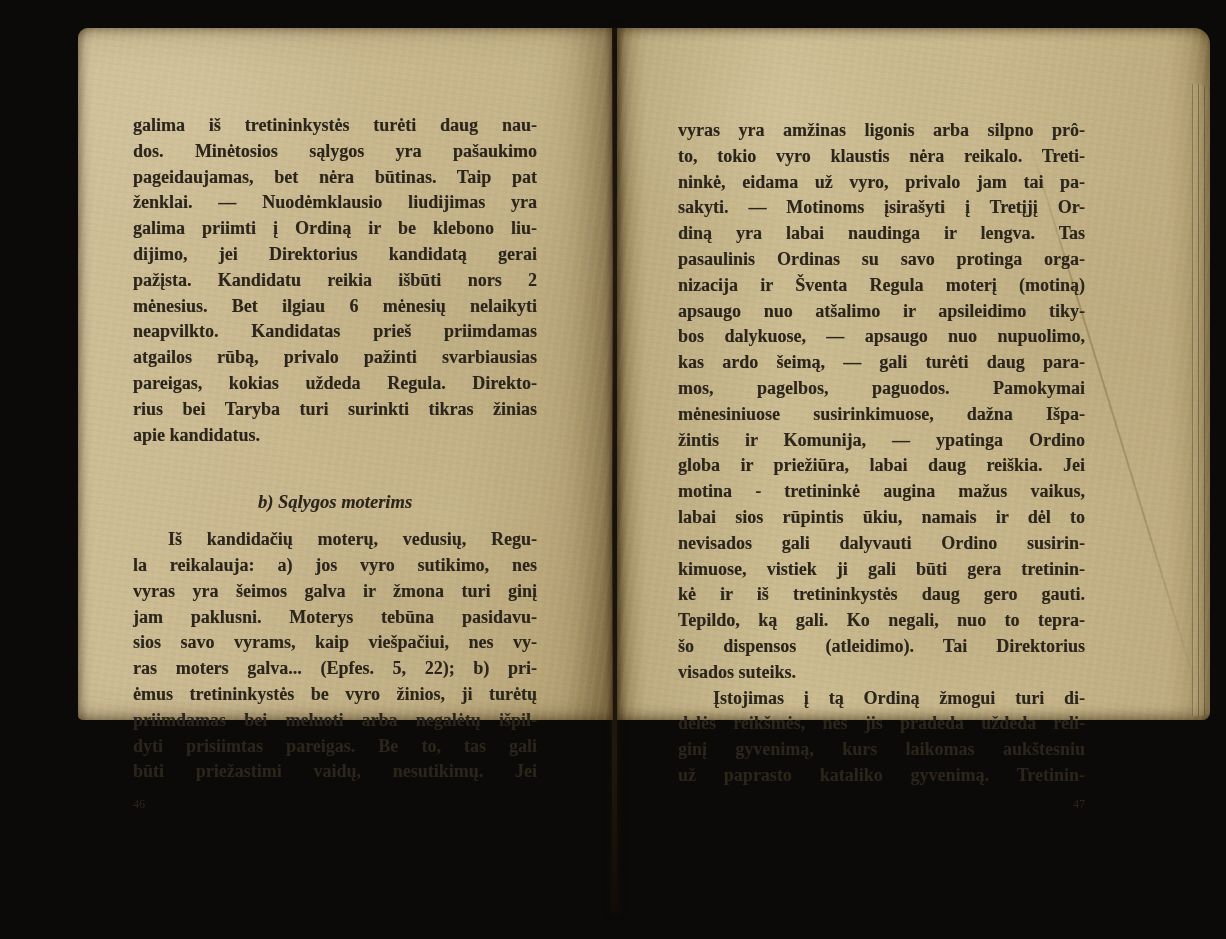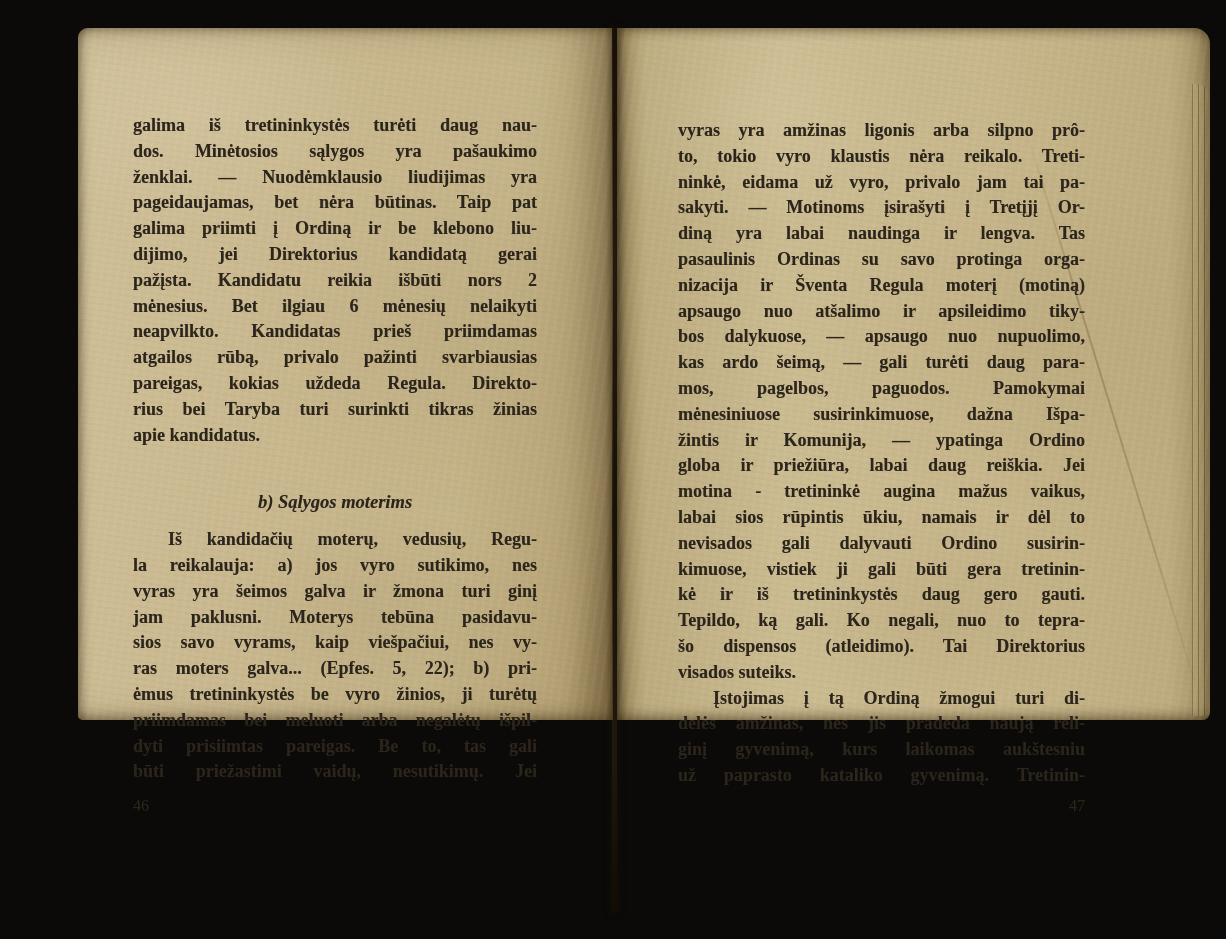--- a/index.html
+++ b/index.html
@@ -75,40 +75,40 @@
   .line{text-align:justify;text-align-last:justify;white-space:normal;}
   .line.end{text-align-last:left;}
   .line.indent{text-indent:35px;}
   .heading{
     font-style:italic;font-weight:700;font-size:18.5px;
     text-align-last:center;
     margin-top:42px;margin-bottom:11px;
   }
   .page-number{
     position:absolute;top:769px;
-    font-weight:400;font-size:16px;color:#2b251c;
+    font-weight:400;font-size:12px;color:#2b251c;
     text-shadow:0.3px 0.4px 0.4px rgba(43,35,22,.35);
   }
   .pn-left{left:55px;}
   .pn-right{right:125px;}
 </style>
 </head>
 <body>
 
 <div class="scene">
   <div class="book">
 
     <div class="page page-left">
       <div class="texture"></div>
       <div class="textcol col-left" id="left-col">
           <div>
             <div class="line">galima iš tretininkystės turėti daug nau-</div>
             <div class="line">dos. Minėtosios sąlygos yra pašaukimo</div>
+            <div class="line">pageidaujamas, bet nėra būtinas. Taip pat</div>
             <div class="line">ženklai. — Nuodėmklausio liudijimas yra</div>
-            <div class="line">pageidaujamas, bet nėra būtinas. Taip pat</div>
             <div class="line">galima priimti į Ordiną ir be klebono liu-</div>
             <div class="line">dijimo, jei Direktorius kandidatą gerai</div>
             <div class="line">pažįsta. Kandidatu reikia išbūti nors 2</div>
             <div class="line">mėnesius. Bet ilgiau 6 mėnesių nelaikyti</div>
             <div class="line">neapvilkto. Kandidatas prieš priimdamas</div>
             <div class="line">atgailos rūbą, privalo pažinti svarbiausias</div>
             <div class="line">pareigas, kokias uždeda Regula. Direkto-</div>
             <div class="line">rius bei Taryba turi surinkti tikras žinias</div>
             <div class="line end">apie kandidatus.</div>
           </div>
@@ -152,21 +152,21 @@
             <div class="line">labai sios rūpintis ūkiu, namais ir dėl to</div>
             <div class="line">nevisados gali dalyvauti Ordino susirin-</div>
             <div class="line">kimuose, vistiek ji gali būti gera tretinin-</div>
             <div class="line">kė ir iš tretininkystės daug gero gauti.</div>
             <div class="line">Tepildo, ką gali. Ko negali, nuo to tepra-</div>
             <div class="line">šo dispensos (atleidimo). Tai Direktorius</div>
             <div class="line end">visados suteiks.</div>
           </div>
           <div>
             <div class="line indent">Įstojimas į tą Ordiną žmogui turi di-</div>
-            <div class="line">delės amžinas, nes jis pradeda naują reli-</div>
+            <div class="line">delės reikšmės, nes jis pradeda uždeda reli-</div>
             <div class="line">ginį gyvenimą, kurs laikomas aukštesniu</div>
             <div class="line">už paprasto kataliko gyvenimą. Tretinin-</div>
           </div>
         </div>
       <div class="page-number pn-right">47</div>
       <div class="edge-stack"></div>
     </div>
 
     <div class="gutter"></div>
   </div>

